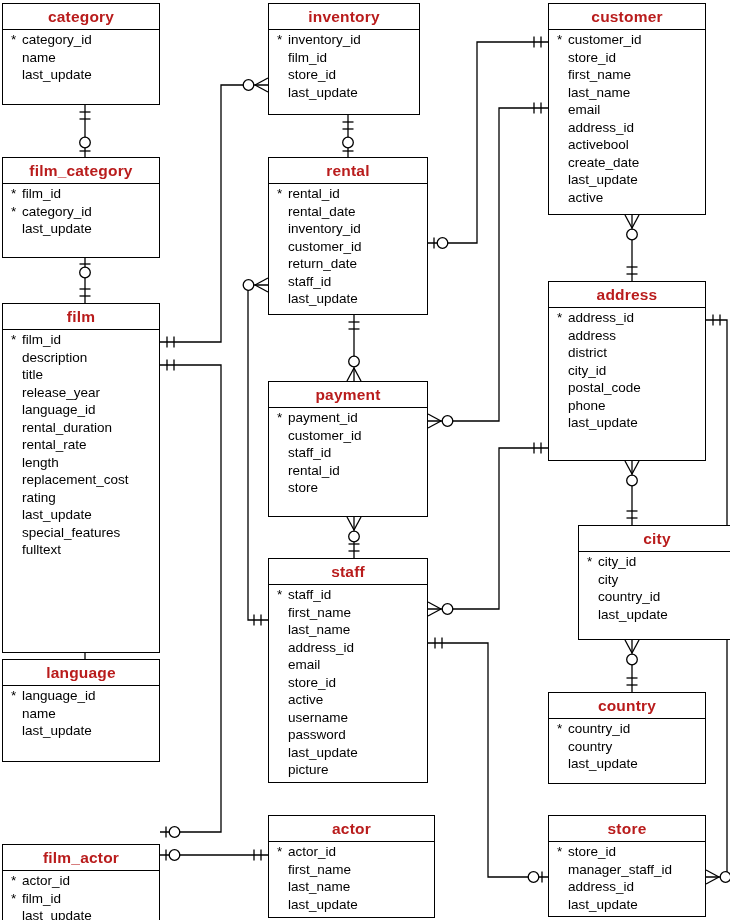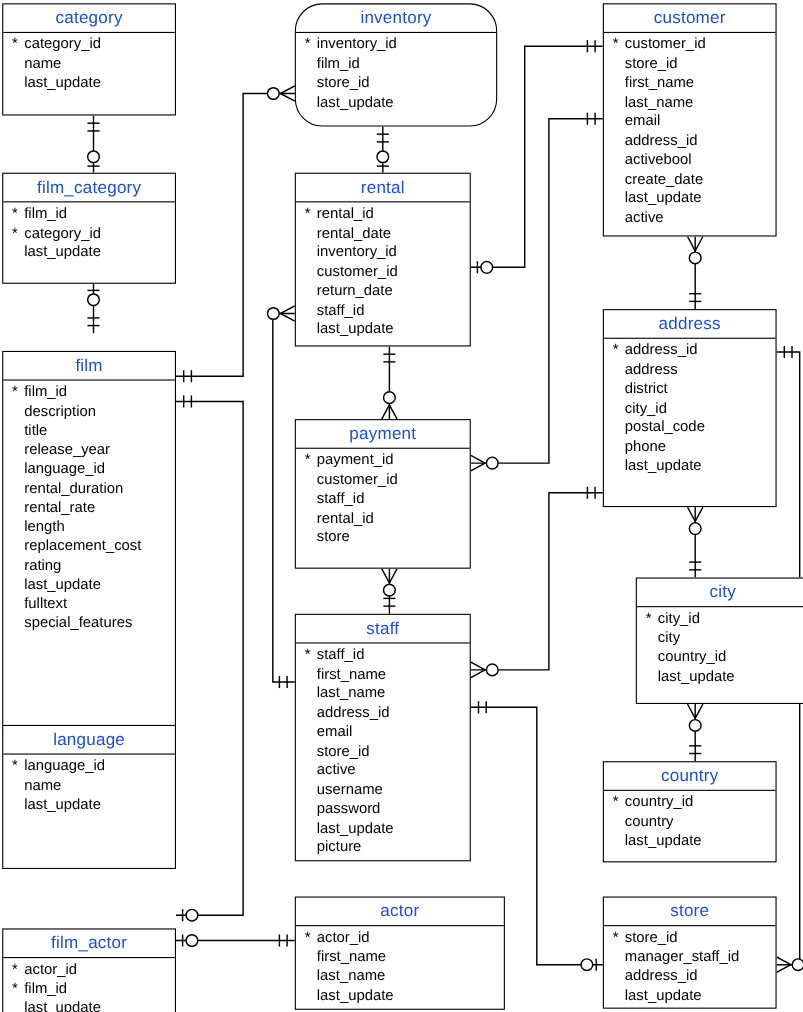--- a/index.html
+++ b/index.html
@@ -28,24 +28,24 @@
     border: 1.5px solid #000000;
     box-sizing: border-box;
     z-index: 2;
   }
   .table-header {
     height: 25px;
     border-bottom: 1.5px solid #000000;
     display: flex;
     align-items: center;
     justify-content: center;
-    font-weight: normal;
+    font-weight: bold;
     font-size: 15.5px;
     letter-spacing: 0.2px;
-    color: #1d4ed8;
+    color: #b91c1c;
   }
   .table-fields {
     padding-top: 1px;
   }
   .field-row {
     height: 17.5px;
     display: flex;
     align-items: center;
     font-size: 13.5px;
     color: #000000;
@@ -200,21 +200,21 @@
         <div class="field-row">
           <span class="pk-marker">*</span>
           <span class="field-label">category_id</span>
         </div>
         <div class="field-row">
           <span class="pk-marker"></span>
           <span class="field-label">last_update</span>
         </div>
       </div>
     </div>
-    <div class="table-box" style="left: 2px; top: 303px; width: 158px; height: 350px; margin-top: 16px;">
+    <div class="table-box" style="left: 2px; top: 303px; width: 158px; height: 350px;">
       <div class="table-header">film</div>
       <div class="table-fields">
         <div class="field-row">
           <span class="pk-marker">*</span>
           <span class="field-label">film_id</span>
         </div>
         <div class="field-row">
           <span class="pk-marker"></span>
           <span class="field-label">description</span>
         </div>
@@ -249,29 +249,29 @@
         <div class="field-row">
           <span class="pk-marker"></span>
           <span class="field-label">rating</span>
         </div>
         <div class="field-row">
           <span class="pk-marker"></span>
           <span class="field-label">last_update</span>
         </div>
         <div class="field-row">
           <span class="pk-marker"></span>
+          <span class="field-label">special_features</span>
+        </div>
+        <div class="field-row">
+          <span class="pk-marker"></span>
           <span class="field-label">fulltext</span>
         </div>
-        <div class="field-row">
-          <span class="pk-marker"></span>
-          <span class="field-label">special_features</span>
-        </div>
-      </div>
-    </div>
-    <div class="table-box" style="left: 2px; top: 659px; width: 158px; height: 131px;">
+      </div>
+    </div>
+    <div class="table-box" style="left: 2px; top: 659px; width: 158px; height: 103px;">
       <div class="table-header">language</div>
       <div class="table-fields">
         <div class="field-row">
           <span class="pk-marker">*</span>
           <span class="field-label">language_id</span>
         </div>
         <div class="field-row">
           <span class="pk-marker"></span>
           <span class="field-label">name</span>
         </div>
@@ -291,21 +291,21 @@
         <div class="field-row">
           <span class="pk-marker">*</span>
           <span class="field-label">film_id</span>
         </div>
         <div class="field-row">
           <span class="pk-marker"></span>
           <span class="field-label">last_update</span>
         </div>
       </div>
     </div>
-    <div class="table-box" style="left: 268px; top: 3px; width: 184px; height: 112px; border-radius: 25px;">
+    <div class="table-box" style="left: 268px; top: 3px; width: 152px; height: 112px;">
       <div class="table-header">inventory</div>
       <div class="table-fields">
         <div class="field-row">
           <span class="pk-marker">*</span>
           <span class="field-label">inventory_id</span>
         </div>
         <div class="field-row">
           <span class="pk-marker"></span>
           <span class="field-label">film_id</span>
         </div>
@@ -419,21 +419,21 @@
         <div class="field-row">
           <span class="pk-marker"></span>
           <span class="field-label">last_update</span>
         </div>
         <div class="field-row">
           <span class="pk-marker"></span>
           <span class="field-label">picture</span>
         </div>
       </div>
     </div>
-    <div class="table-box" style="left: 268px; top: 815px; width: 191px; height: 103px;">
+    <div class="table-box" style="left: 268px; top: 815px; width: 167px; height: 103px;">
       <div class="table-header">actor</div>
       <div class="table-fields">
         <div class="field-row">
           <span class="pk-marker">*</span>
           <span class="field-label">actor_id</span>
         </div>
         <div class="field-row">
           <span class="pk-marker"></span>
           <span class="field-label">first_name</span>
         </div>

